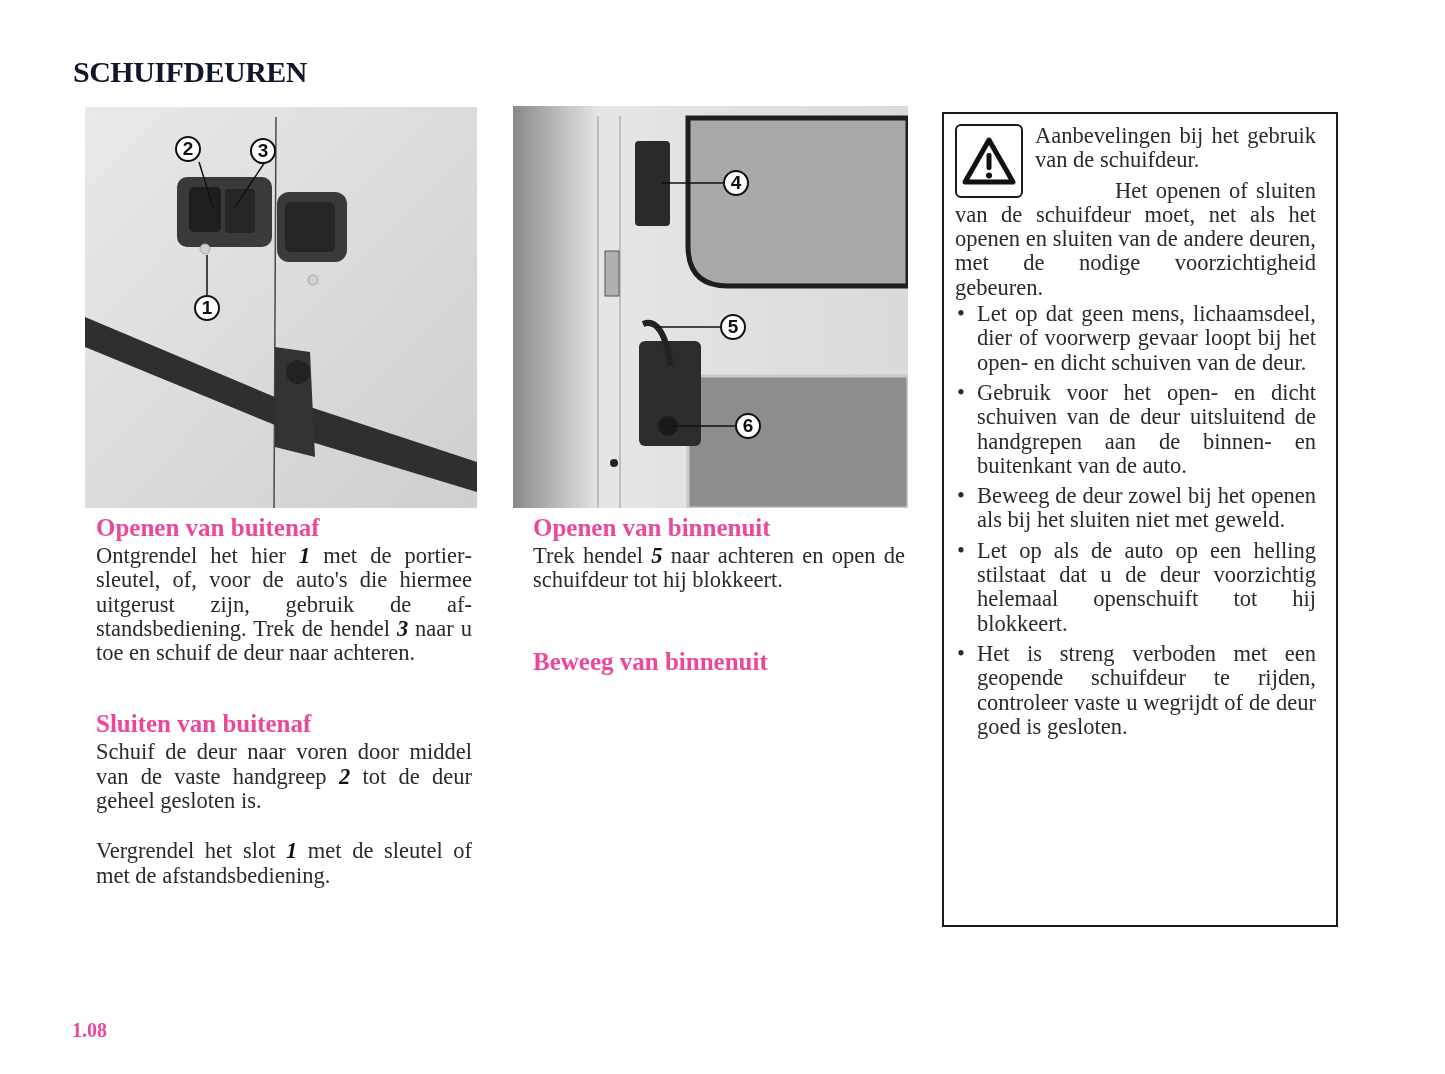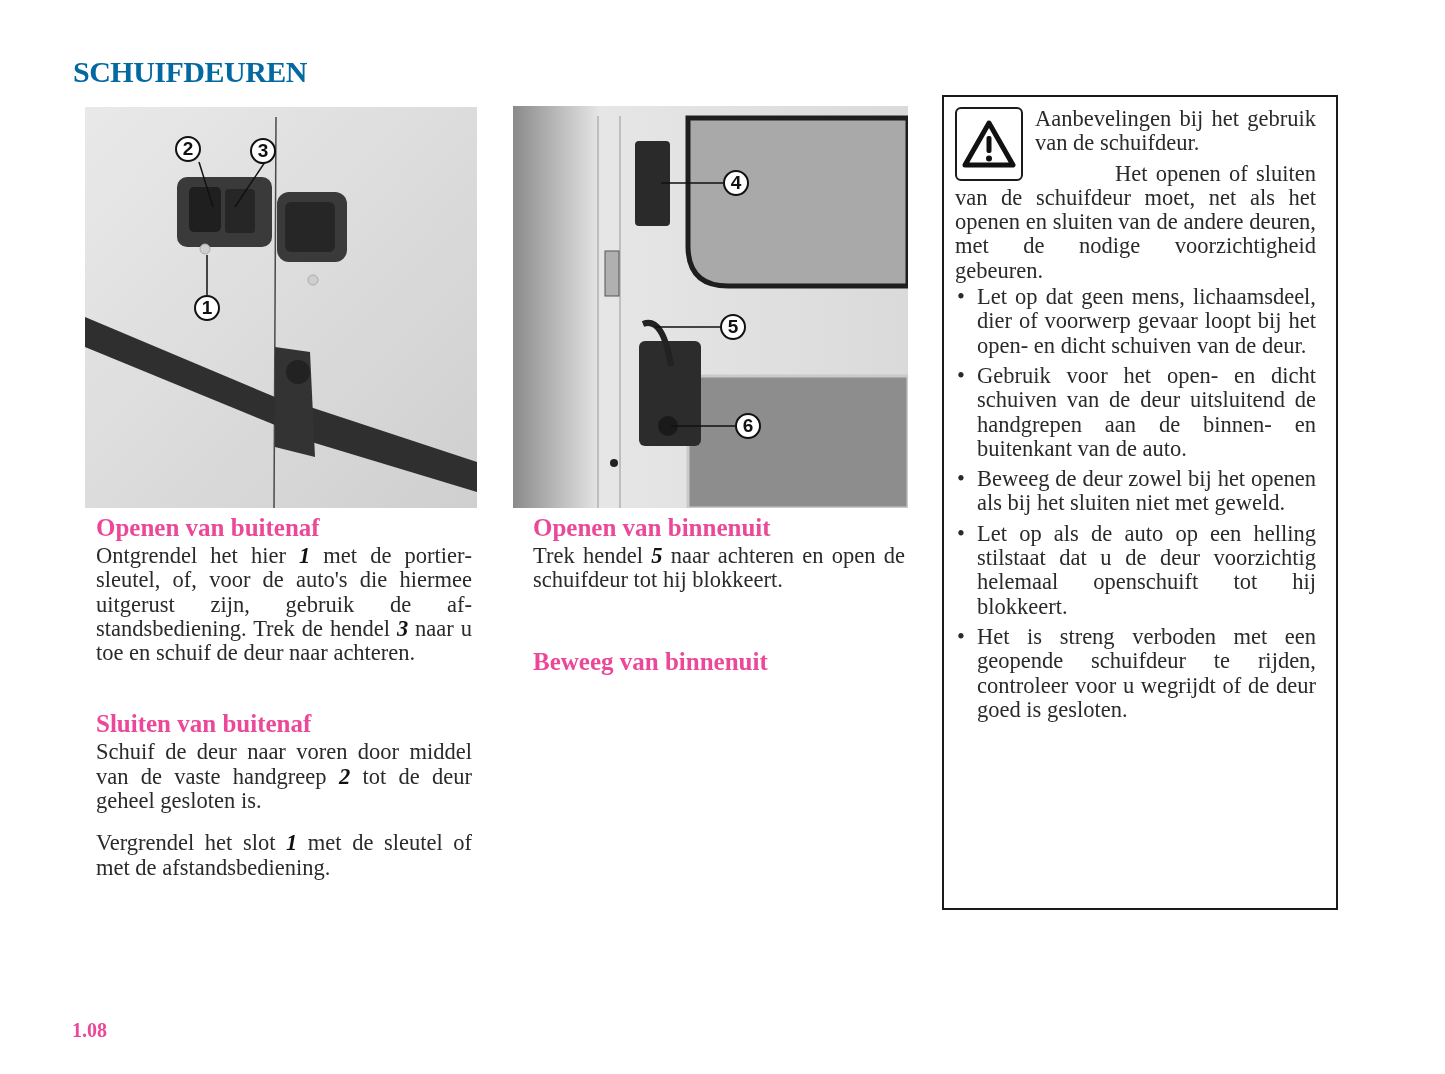--- a/index.html
+++ b/index.html
@@ -1,39 +1,39 @@
 <!DOCTYPE html>
 <html><head>
 <meta charset="utf-8">
 <style>
   * { box-sizing: border-box; margin: 0; padding: 0; }
   html, body { width: 1445px; height: 1074px; background: #ffffff; overflow: hidden; }
   body { position: relative; font-family: "DejaVu Serif", "Liberation Serif", serif; color: #1e1e1e; }
 
-  .page-title { position: absolute; left: 73px; top: 55px; font-family: "Liberation Serif", serif; font-weight: bold; font-size: 30px; letter-spacing: -0.5px; color: #0369a1; }
+  .page-title { position: absolute; left: 73px; top: 55px; font-family: "Liberation Serif", serif; font-weight: bold; font-size: 30px; letter-spacing: -0.5px; color: #0f172a; }
 
   
   .photo { position: absolute; overflow: hidden; background: #e4e4e4; }
   .photo svg { display: block; width: 100%; height: 100%; }
   #photo-outside { left: 85px; top: 107px; width: 392px; height: 401px; }
   #photo-inside { left: 513px; top: 106px; width: 395px; height: 402px; }
 
   .callout { position: absolute; width: 26px; height: 26px; border-radius: 50%; border: 2px solid #111; background: #fff; font-family: "Liberation Sans", sans-serif; font-weight: bold; font-size: 19px; line-height: 22px; text-align: center; color: #111; }
 
   
   .col { position: absolute; font-family: "Liberation Serif", serif; }
   .col h2 { font-family: "Liberation Serif", serif; font-weight: bold; font-size: 25px; line-height: 28px; color: #ec4899; margin-bottom: 2px; }
   .col p { font-size: 22.5px; line-height: 24.3px; color: #2a2a2a; text-align: justify; }
   .col p b { font-style: italic; font-weight: bold; color: #111; }
 
   #col-left { left: 96px; top: 514px; width: 376px; }
   #col-mid { left: 533px; top: 514px; width: 372px; }
 
   
-  .warning-box { position: absolute; left: 942px; top: 95px; width: 396px; height: 815px; border: 2px solid #1a1a1a; padding: 10px 20px 10px 11px; font-family: "Liberation Serif", serif; font-size: 22.5px; line-height: 24.3px; color: #2a2a2a; }
+  .warning-box { position: absolute; left: 942px; top: 112px; width: 396px; height: 815px; border: 2px solid #1a1a1a; padding: 10px 20px 10px 11px; font-family: "Liberation Serif", serif; font-size: 22.5px; line-height: 24.3px; color: #2a2a2a; }
   .warn-icon { float: left; width: 68px; height: 74px; border: 2px solid #1a1a1a; border-radius: 6px; margin: 0 12px 0 0; display: flex; align-items: center; justify-content: center; }
   .warn-intro { text-align: justify; }
   .warn-intro .lead { display: block; margin-left: 80px; margin-bottom: 6px; }
   .warn-list { list-style: none; clear: both; margin-top: 2px; }
   .warn-list li { position: relative; padding-left: 22px; text-align: justify; margin-bottom: 6px; }
   .warn-list li .bullet { position: absolute; left: 2px; top: 0; }
 
   .page-number { position: absolute; left: 72px; top: 1019px; font-family: "Liberation Serif", serif; font-weight: bold; font-size: 20px; color: #ec4899; }
 </style>
 </head>
@@ -118,21 +118,21 @@
     <h2>Openen van buitenaf</h2>
     <p>
       <span>Ontgrendel het hier </span><b>1</b><span> met de portier­sleutel, of, voor de auto's die hier­mee uitgerust zijn, gebruik de af­standsbediening. Trek de hendel </span><b>3</b><span> naar u toe en schuif de deur naar achteren.</span>
     </p>
   </section>
   <section style="margin-top:45px;">
     <h2>Sluiten van buitenaf</h2>
     <p>
       <span>Schuif de deur naar voren door mid­del van de vaste handgreep </span><b>2</b><span> tot de deur geheel gesloten is.</span>
     </p>
-    <p style="margin-top:18px;">
+    <p style="margin-top:26px;">
       <span>Vergrendel het slot </span><b>1</b><span> met de sleutel of met de afstandsbediening.</span>
     </p>
   </section>
 </div>
 
 <div class="col" id="col-mid">
   <section>
     <h2>Openen van binnenuit</h2>
     <p>
       <span>Trek hendel </span><b>5</b><span> naar achteren en open de schuifdeur tot hij blokkeert.</span>
@@ -153,17 +153,17 @@
   </div>
   <div class="warn-intro">
     <span class="lead" style="margin-left:0;">Aanbevelingen bij het ge­bruik van de schuifdeur.</span>
     <span style="display:block; text-indent:80px;">Het openen of sluiten van de schuifdeur moet, net als het openen en sluiten van de ande­re deuren, met de nodige voorzich­tigheid gebeuren.</span>
   </div>
   <ul class="warn-list">
     <li><span class="bullet">•</span><span>Let op dat geen mens, lichaams­deel, dier of voorwerp gevaar loopt bij het open- en dicht schuiven van de deur.</span></li>
     <li><span class="bullet">•</span><span>Gebruik voor het open- en dicht schuiven van de deur uitsluitend de handgrepen aan de binnen- en buitenkant van de auto.</span></li>
     <li><span class="bullet">•</span><span>Beweeg de deur zowel bij het openen als bij het sluiten niet met geweld.</span></li>
     <li><span class="bullet">•</span><span>Let op als de auto op een helling stilstaat dat u de deur voorzichtig helemaal openschuift tot hij blokkeert.</span></li>
-    <li><span class="bullet">•</span><span>Het is streng verboden met een geopende schuifdeur te rijden, controleer voor u wegrijdt of de deur goed is gesloten.</span></li>
+    <li><span class="bullet">•</span><span>Het is streng verboden met een geopende schuifdeur te rijden, controleer vaste u wegrijdt of de deur goed is gesloten.</span></li>
   </ul>
 </div>
 
 <div class="page-number">1.08</div>
 
 </body></html>

